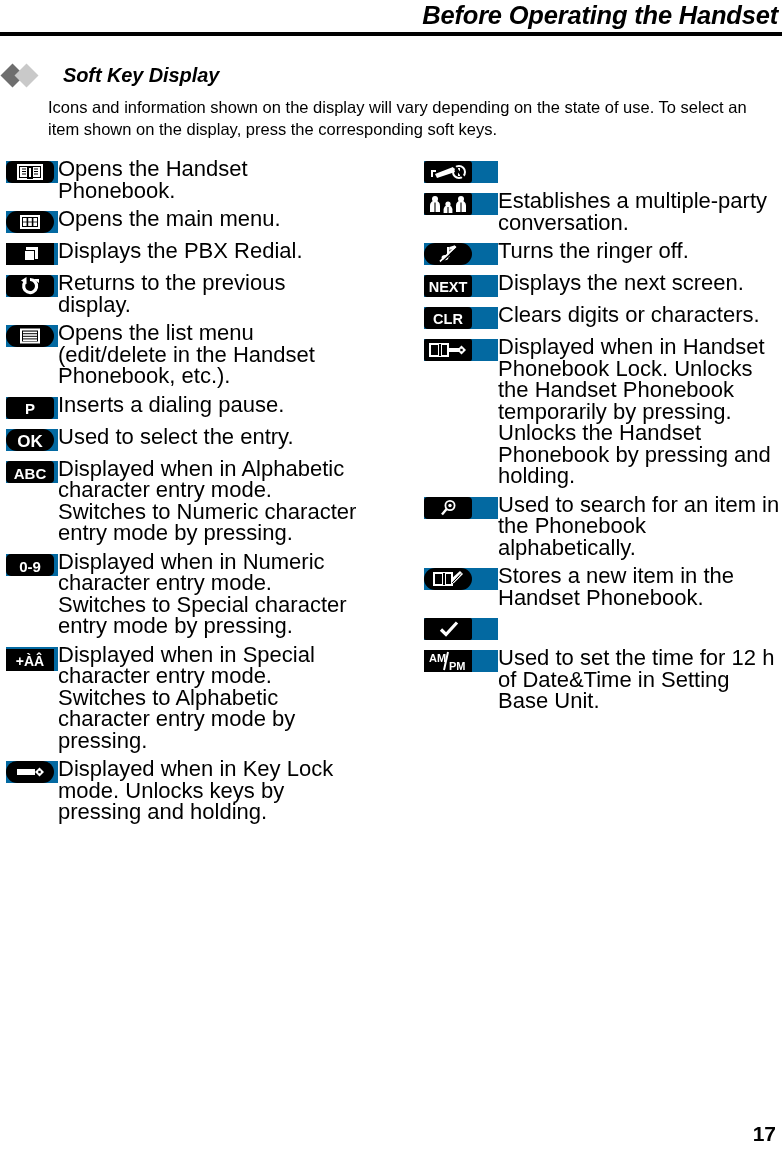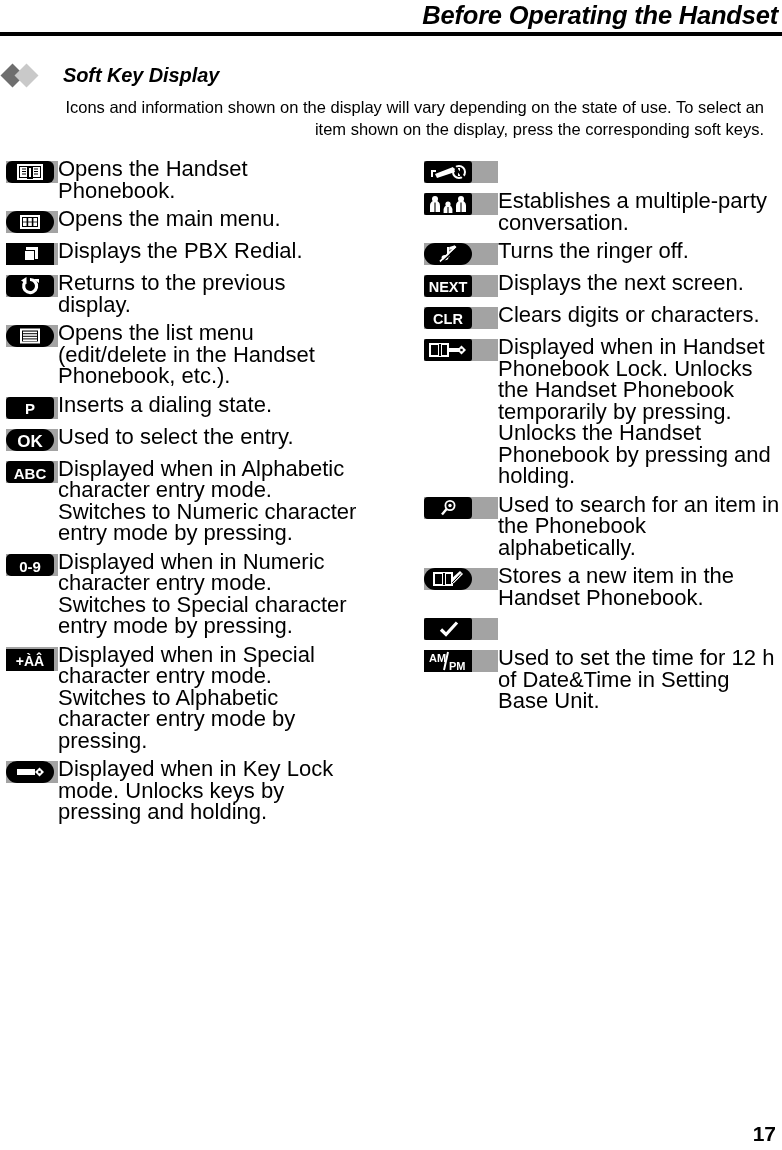--- a/index.html
+++ b/index.html
@@ -70,21 +70,20 @@
   }
 
   
   .intro {
     position: absolute;
     left: 48px;
     top: 97px;
     width: 716px;
     font-size: 16.5px;
     line-height: 21.5px;
-    text-align: right;
   }
 
   
   .columns {
     position: absolute;
     left: 0;
     top: 158px;
     width: 782px;
   }
   .col {
@@ -109,21 +108,21 @@
     font-size: 22px;
     line-height: 21.5px;
     padding-top: 0px;
   }
   .col-left .desc  { width: 300px; }
   .col-right .desc { width: 284px; }
 
   
   .ic {
     display: block;
-    background: #a3a3a3;
+    background: #0369a1;
   }
   .ic svg { display: block; }
 
   
   .page-number {
     position: absolute;
     right: 6px;
     bottom: 4px;
     font-size: 21px;
     font-weight: bold;
@@ -239,21 +238,21 @@
 
     <div class="row">
       <div class="icon-cell">
         <span class="ic">
           <svg width="48" height="22" viewBox="0 0 48 22">
             <rect x="0" y="0" width="48" height="22" rx="4" fill="#000"></rect>
             <text x="24" y="17" font-family="Liberation Sans, sans-serif" font-size="15" font-weight="bold" fill="#fff" text-anchor="middle">P</text>
           </svg>
         </span>
       </div>
-      <div class="desc">Inserts a dialing state.</div>
+      <div class="desc">Inserts a dialing pause.</div>
     </div>
 
     <div class="row">
       <div class="icon-cell">
         <span class="ic">
           <svg width="48" height="22" viewBox="0 0 48 22">
             <rect x="0" y="0" width="48" height="22" rx="11" fill="#000"></rect>
             <text x="24" y="18" font-family="Liberation Sans, sans-serif" font-size="17" font-weight="bold" fill="#fff" text-anchor="middle">OK</text>
           </svg>
         </span>

